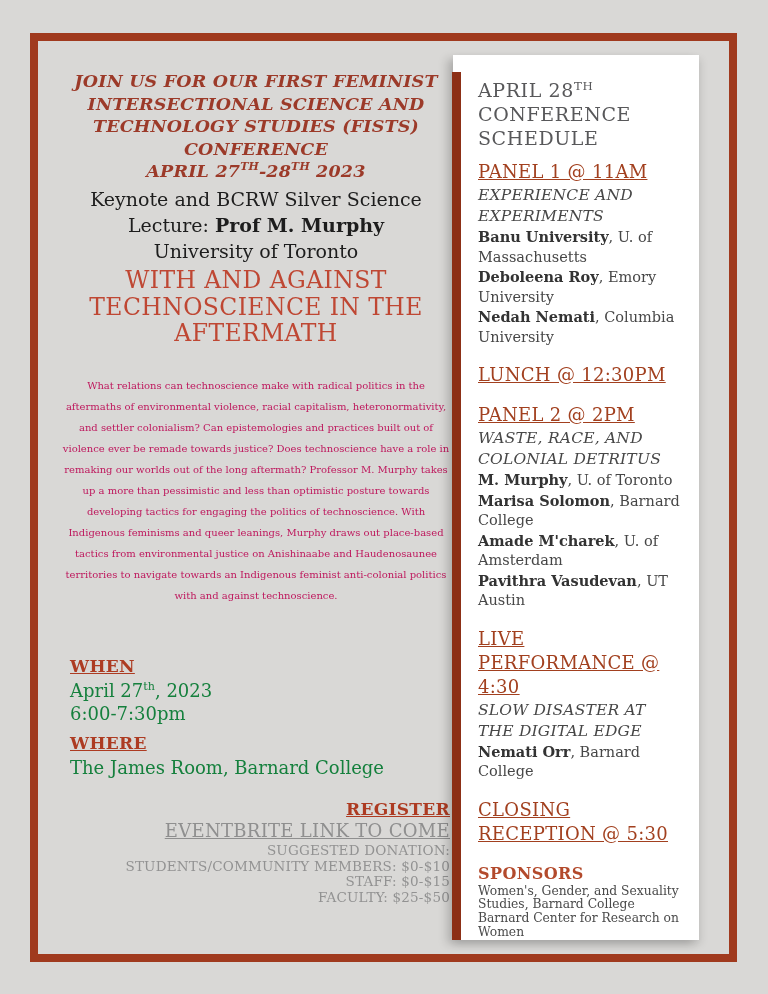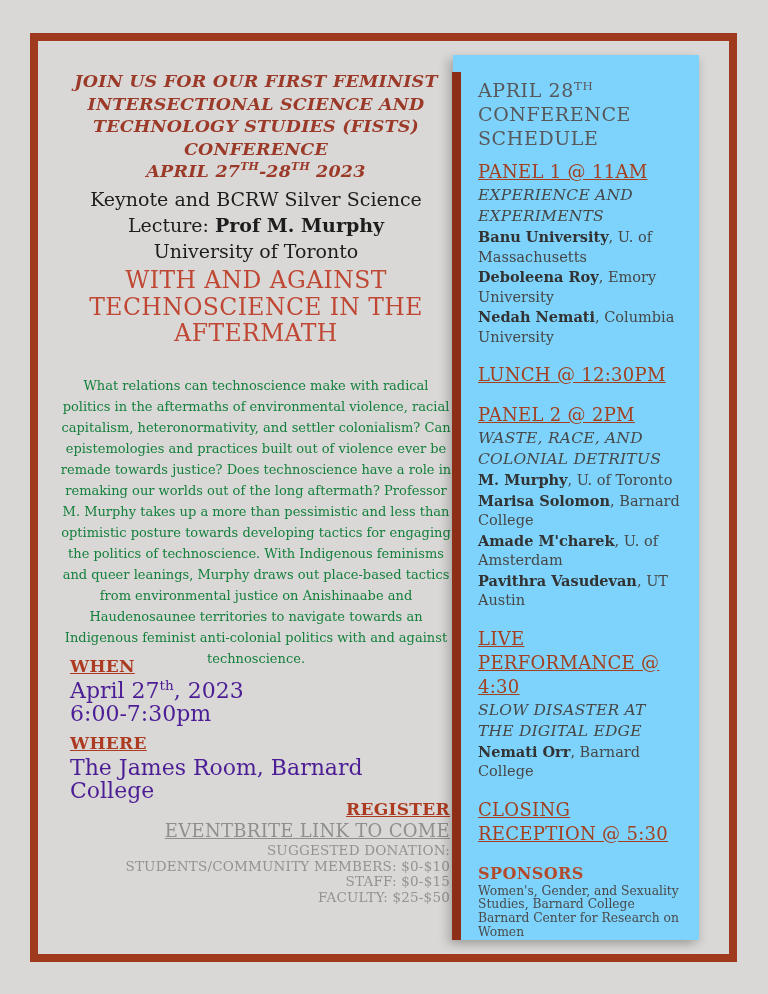--- a/index.html
+++ b/index.html
@@ -22,41 +22,41 @@
     color:#9c3a29; font-weight:bold; font-style:italic;
     font-size:17.5px; line-height:22.5px; letter-spacing:.2px;
   }
   .keynote { top:186px; color:#1d1d1d; font-size:19px; line-height:26px; }
   .keynote b { font-weight:bold; }
   .talk-title {
     top:267px; color:#bf4733; font-size:23.5px; line-height:26.5px;
     letter-spacing:.4px; font-weight:500;
   }
   .abstract {
-    top:375px; color:#15803d; font-size:13px; line-height:21px;
+    top:375px; color:#be185d; font-size:10px; line-height:21px;
   }
   .meta { position:absolute; left:70px; width:380px; text-align:left; }
   .when { top:656px; }
   .where { top:733px; }
   .register { top:799px;text-align:right; }
   .meta-label {
     color:#ad3b22; font-size:17px; font-weight:bold;
     text-decoration:underline; letter-spacing:.3px;
   }
-  .meta-value { color:#4c1d95; font-size:22px; line-height:23px; margin-top:3px; }
+  .meta-value { color:#15803d; font-size:18px; line-height:23px; margin-top:3px; }
   .evt-link {
     color:#8f8f8f; font-size:18px; letter-spacing:.3px;
     text-decoration:underline; margin-top:1px;
   }
   .donation { color:#929292; font-size:13.5px; line-height:15.5px; margin-top:2px; letter-spacing:.2px; }
   sup { font-size:62%; vertical-align:super; line-height:0; }
   
   .panel {
     position:absolute; left:453px; top:55px; width:246px; height:885px;
-    background:#7dd3fc;
+    background:#ffffff;
     box-shadow:-6px 4px 9px rgba(0,0,0,.18), 2px 4px 8px rgba(0,0,0,.10);
     padding:23px 16px 8px 25px;
     overflow:hidden;
   }
   .stripe {
     position:absolute; left:452px; top:72px; width:9px; height:868px;
     background:#8c2f16; z-index:3;
   }
   .sched-title {
     color:#58585a; font-size:19px; line-height:24px; letter-spacing:.6px;

